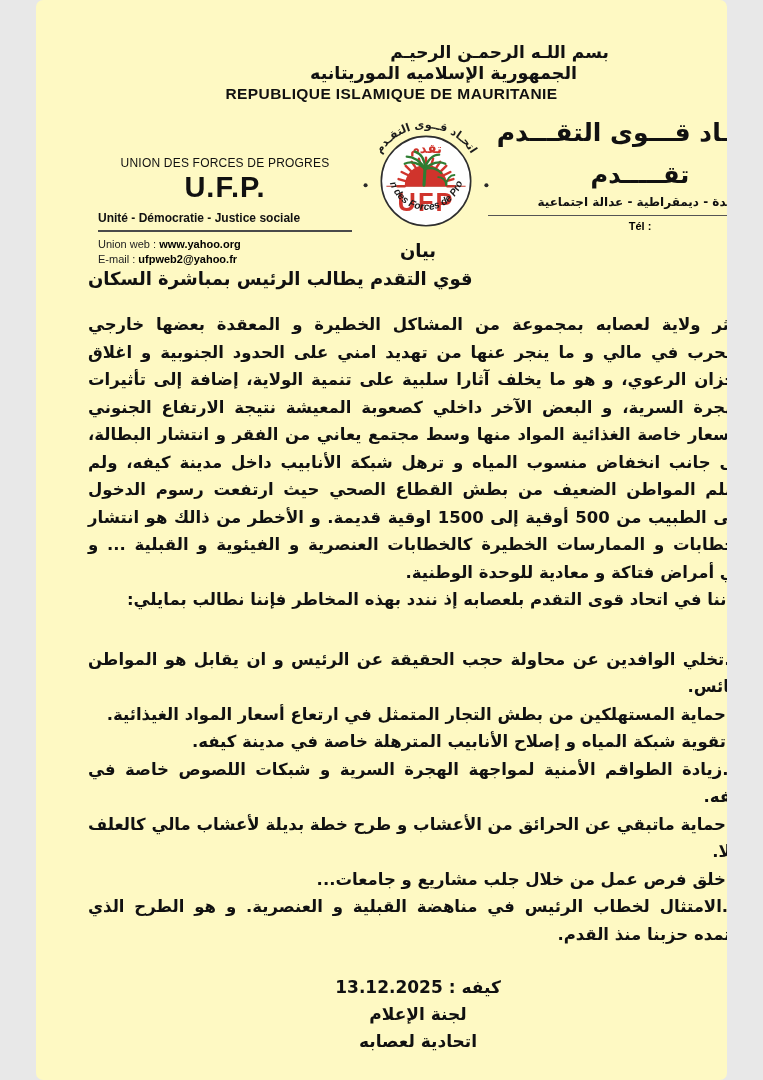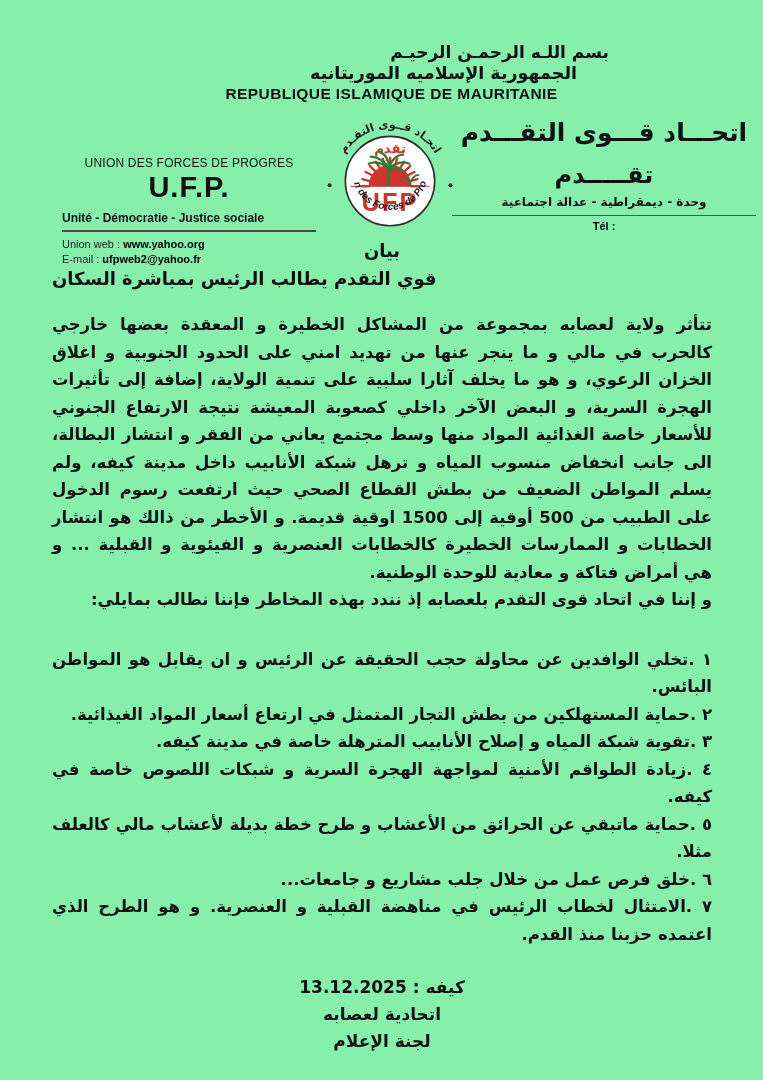--- a/index.html
+++ b/index.html
@@ -1,24 +1,25 @@
 <!DOCTYPE html>
 <html lang="ar"><head>
 <meta charset="utf-8">
 <style>
   * { box-sizing: border-box; margin: 0; padding: 0; }
   html, body { background: #e8e8e8; }
   .page {
     position: relative;
-    width: 763px; height: 1080px;
+    width: 691px; height: 1080px;
     margin: 0 auto;
-    background: #86efac;
+    background: #fef9c3;
     color: #111;
     font-family: "DejaVu Sans", sans-serif;
     overflow: hidden;
+    border-radius: 7px;
   }
   
   .nat-header { position: absolute; top: 42px; left: 0; width: 100%; text-align: center; font-weight: bold; }
   .nat-header .bismillah   { position: relative; left: 118px; font-size: 17px; letter-spacing: 1px; }
   .nat-header .republic-ar { position: relative; left: 62px;  font-size: 17.5px; margin-top: 1px; }
   .nat-header .republic-fr { position: relative; left: 10px;  font-size: 15.5px; margin-top: 2px;
                              font-family: "Liberation Sans", sans-serif; letter-spacing: .4px; }
   
   .left-block { position: absolute; left: 62px; top: 128px; width: 254px; text-align: center;
                 font-family: "Liberation Sans", sans-serif; }
@@ -166,18 +167,18 @@
       <div class="demand-item">٢ .حماية المستهلكين من بطش التجار المتمثل في ارتعاع أسعار المواد الغيذائية.</div>
       <div class="demand-item">٣ .تقوية شبكة المياه و إصلاح الأنابيب المترهلة خاصة  في مدينة كيفه.</div>
       <div class="demand-item">٤ .زيادة الطواقم الأمنية لمواجهة الهجرة السرية و شبكات اللصوص خاصة في كيفه.</div>
       <div class="demand-item">٥ .حماية ماتبقي عن الحرائق من الأعشاب و طرح خطة بديلة لأعشاب مالي كالعلف مثلا.</div>
       <div class="demand-item">٦ .خلق فرص عمل من خلال جلب مشاريع و جامعات...</div>
       <div class="demand-item">٧ .الامتثال لخطاب الرئيس في مناهضة القبلية و العنصرية. و هو الطرح الذي اعتمده حزبنا منذ القدم.</div>
     </div>
 
     <div class="signature">
       <div>كيفه : 13.12.2025</div>
+      <div>لجنة الإعلام</div>
       <div>اتحادية لعصابه</div>
-      <div>لجنة الإعلام</div>
     </div>
   </div>
 
 </div>
 
 </body></html>

